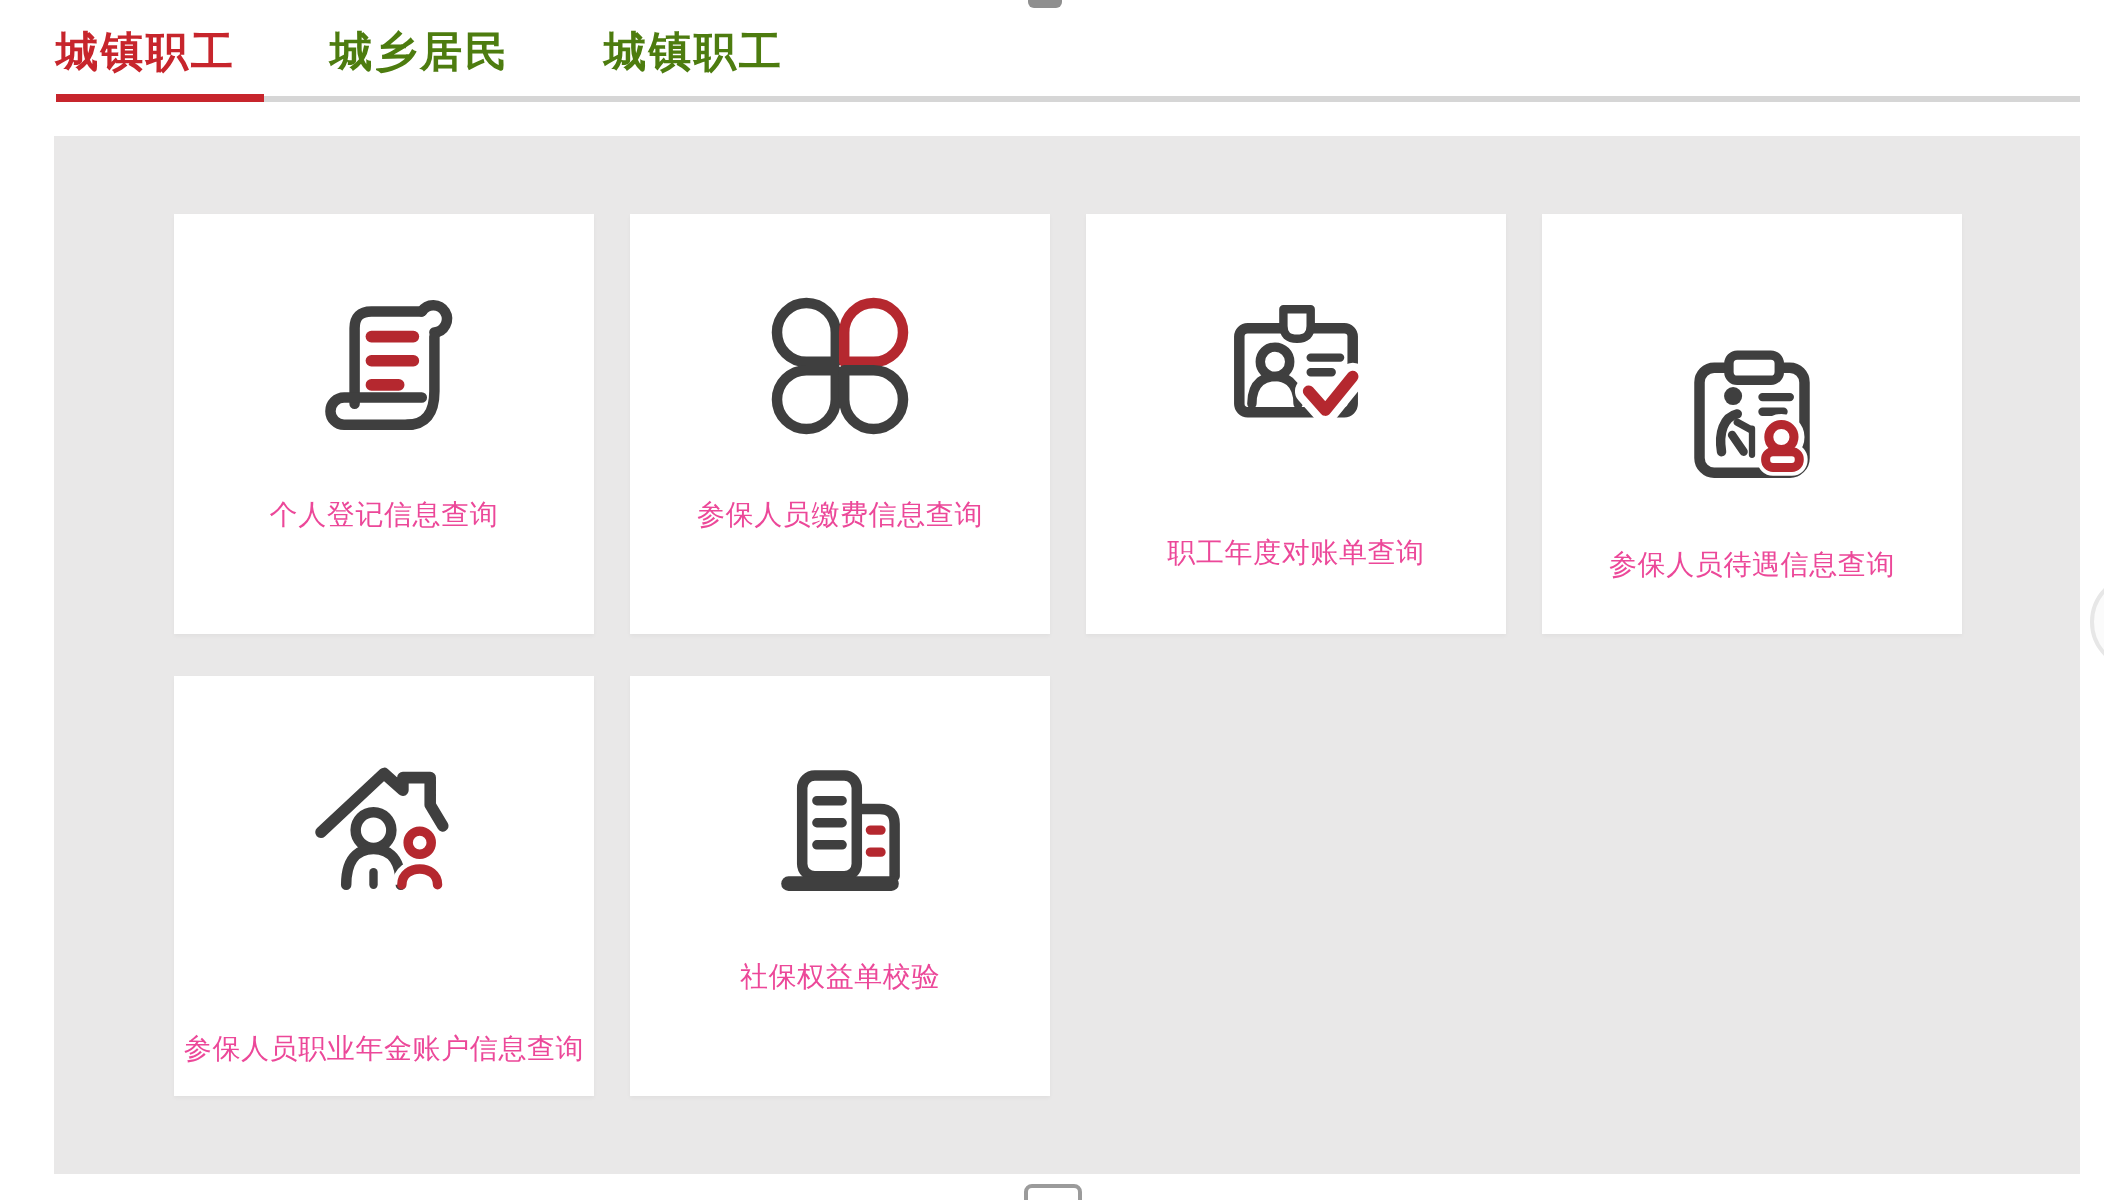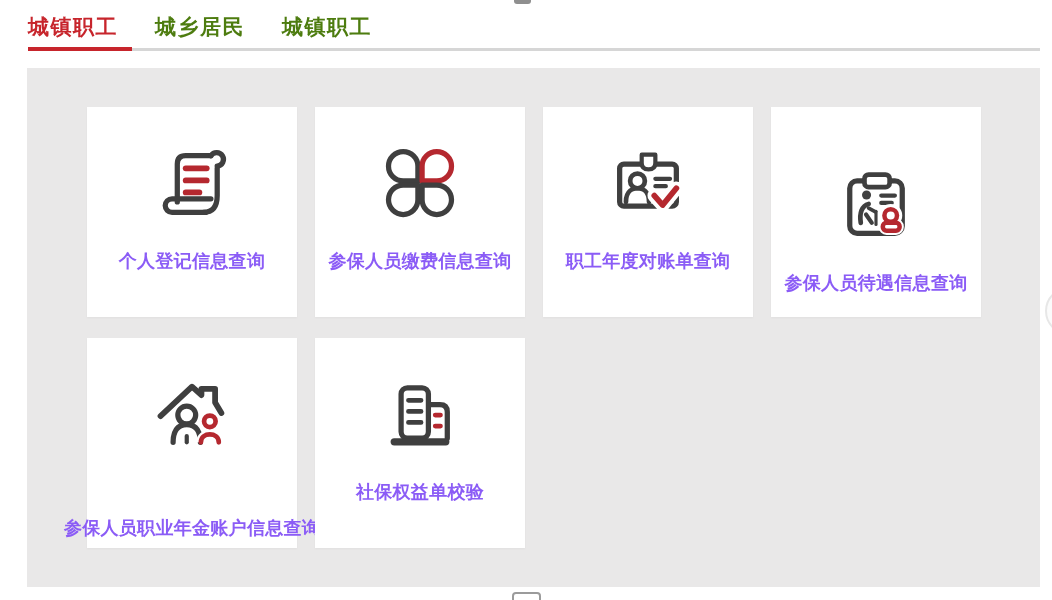--- a/index.html
+++ b/index.html
@@ -2,40 +2,40 @@
 <html><head>
 <meta charset="utf-8">
 <style>
   html,body{margin:0;padding:0;}
   body{
     width:1052px;height:600px;position:relative;background:#ffffff;
     font-family:"Liberation Sans","DejaVu Sans",sans-serif;overflow:hidden;
     -webkit-font-smoothing:antialiased;
   }
   
-  .tabbar{position:absolute;left:28px;top:12px;display:flex;gap:37px;}
+  .tabbar{position:absolute;left:28px;top:12px;display:flex;gap:47px;}
   .tab{font-size:21px;font-weight:700;letter-spacing:1.5px;color:#4d7c0f;cursor:pointer;line-height:30px;}
   .tab.active{color:#c7252c;}
   .tab-baseline{position:absolute;left:28px;top:48px;width:1012px;height:3px;background:#d6d6d6;}
   .tab-underline{position:absolute;left:28px;top:47px;width:104px;height:4px;background:#c7252c;z-index:2;}
   
   .panel{position:absolute;left:27px;top:68px;width:1013px;height:519px;background:#e9e8e8;}
   
   .card{
     position:absolute;width:210px;height:210px;background:#ffffff;
     display:flex;flex-direction:column;align-items:center;cursor:pointer;
     box-shadow:0 1px 2px rgba(0,0,0,0.04);
   }
   .card .icon{width:84px;height:84px;margin-top:34px;}
   .card .label{
-    margin-top:24px;font-size:18px;font-weight:700;color:#8b5cf6;
+    margin-top:24px;font-size:14px;font-weight:400;color:#ec4899;
     letter-spacing:0.3px;text-align:center;white-space:nowrap;
   }
   .pos-r1c1{left:60px;top:39px;} .pos-r1c2{left:288px;top:39px;}
-  .pos-r1c3{left:516px;top:39px;} .pos-r1c4{left:744px;top:39px;justify-content:center;}
+  .pos-r1c3{left:516px;top:39px;gap:19px;} .pos-r1c4{left:744px;top:39px;justify-content:center;}
   .pos-r2c1{left:60px;top:270px;gap:36px;} .pos-r2c2{left:288px;top:270px;}
   
   .top-notch{position:absolute;left:514px;top:0;width:17px;height:4px;background:#8f8f8f;border-radius:0 0 3px 3px;}
   .bottom-box{position:absolute;left:512px;top:592px;width:25px;height:14px;background:#fff;border:2px solid #9b9b9b;border-radius:4px;}
   .right-arc{position:absolute;left:1045px;top:287px;width:44px;height:44px;border-radius:50%;background:#fbfbfb;border:2px solid #e7e7e7;}
   svg{display:block;}
 </style>
 </head>
 <body>
 

